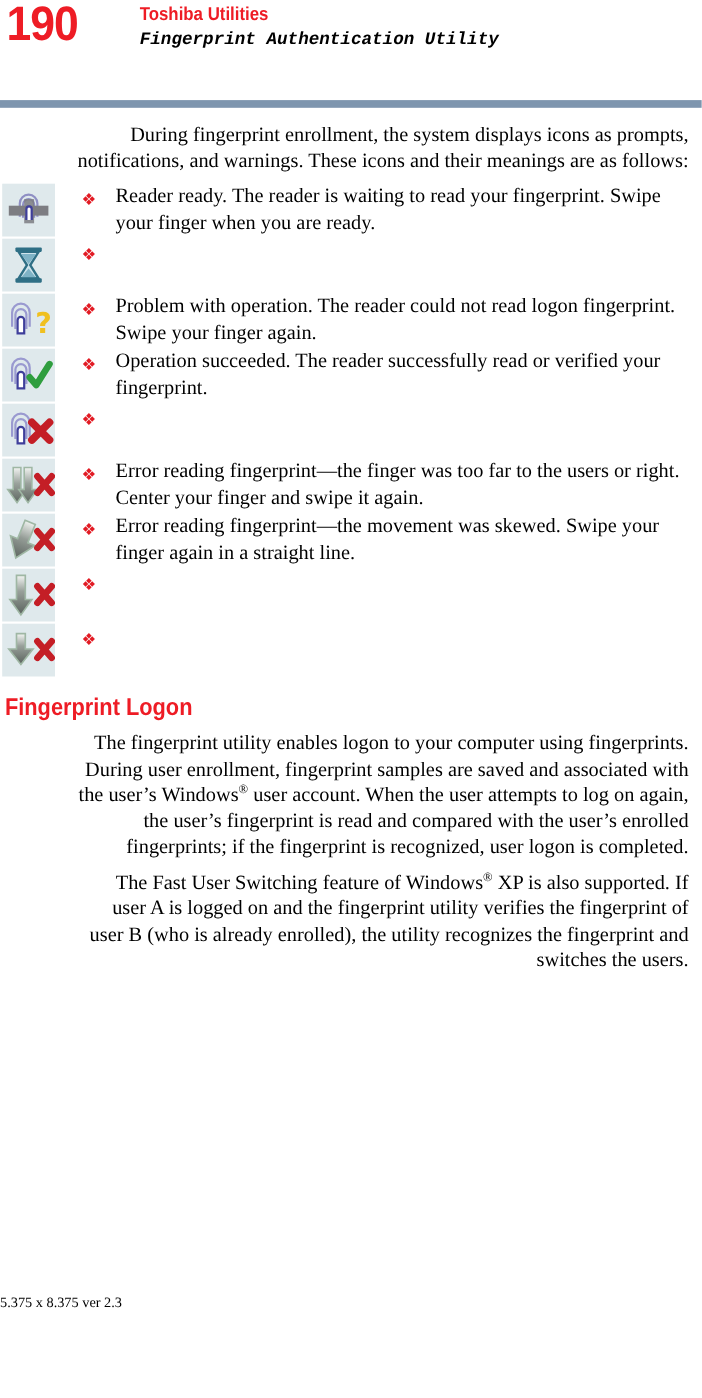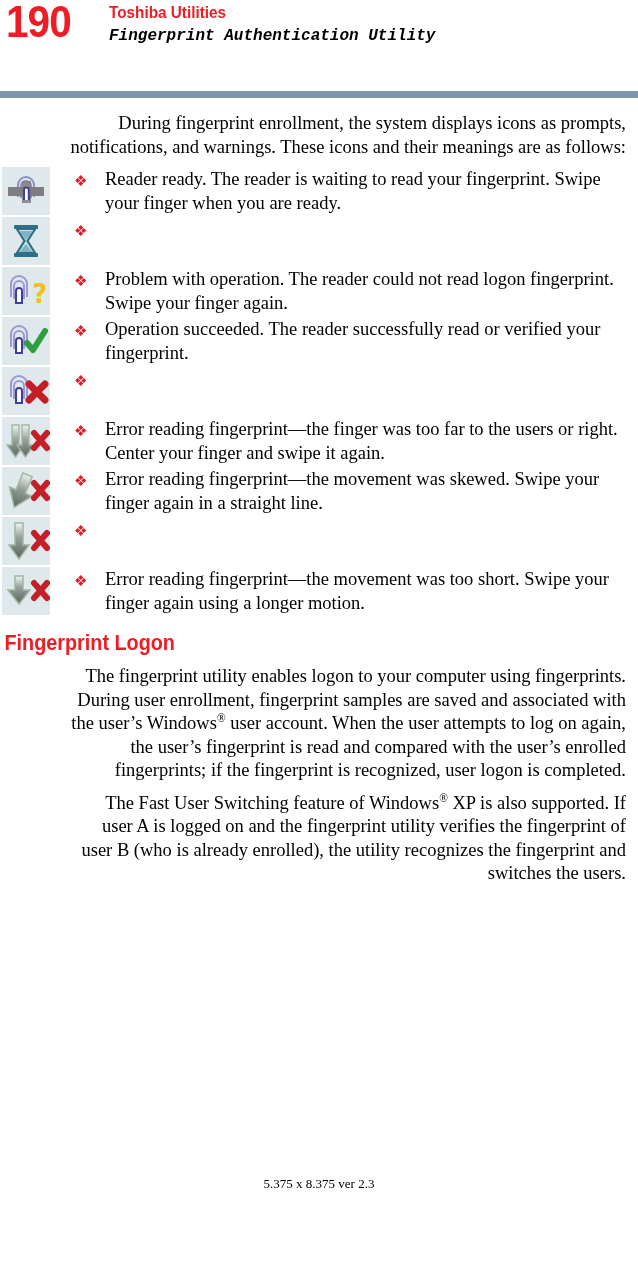--- a/index.html
+++ b/index.html
@@ -21,21 +21,21 @@
     position: absolute; left: 6px; top: -2px;
     font-family: "Liberation Sans Narrow", "Liberation Sans", sans-serif;
     font-weight: bold;
     font-size: 44px;
     line-height: 48px;
     letter-spacing: -1px;
     color: #ee1c25;
     transform: scaleX(0.92);
     transform-origin: left top;
   }
-  .header-titles { position: absolute; left: 109px; top: 2px; }
+  .header-titles { position: absolute; left: 127px; top: 2px; }
   .chapter-title {
     font-family: "Liberation Sans Narrow", "Liberation Sans", sans-serif;
     font-weight: bold;
     font-size: 17px;
     line-height: 21px;
     color: #ee1c25;
     transform: scaleX(0.90);
     transform-origin: left top;
     white-space: nowrap;
   }
@@ -115,21 +115,21 @@
     transform-origin: left center;
   }
 
   sup.reg { font-size: 0.62em; vertical-align: super; line-height: 0; }
 
   
   .footer {
     position: absolute;
     left: 0; top: 1176px;
     width: 638px;
-    text-align: center;
+    text-align: left;
     font-size: 13px;
     line-height: 16px;
     color: #000000;
   }
 </style>
 </head>
 <body>
 
 <div class="header">
   <div class="page-number">190</div>
@@ -282,21 +282,20 @@
             <stop offset="0" stop-color="#f4f6f4"></stop>
             <stop offset="0.4" stop-color="#98a09a"></stop>
             <stop offset="1" stop-color="#5a625d"></stop>
           </linearGradient>
         </defs>
         <path d="M13 9 h8 v14 h7 L17 37 L6 23 h7 Z" fill="url(#g4)" stroke="#9fb7a4" stroke-width="1.5"></path>
         <path d="M32 16 L45 31 M45 16 L32 31" stroke="#c41e26" stroke-width="6" stroke-linecap="round"></path>
       </svg>
     </span>
     <span class="bullet-diamond">❖</span>
-    <span class="bullet-text">Error reading fingerprint—the movement was too short. Swipe your finger again using a longer motion.</span>
   </div>
 
   <h2 class="section-head">Fingerprint Logon</h2>
 
   <p class="para"><span>The fingerprint utility enables logon to your computer using fingerprints. During user enrollment, fingerprint samples are saved and associated with the user’s Windows</span><sup class="reg">®</sup><span> user account. When the user attempts to log on again, the user’s fingerprint is read and compared with the user’s enrolled fingerprints; if the fingerprint is recognized, user logon is completed.</span></p>
 
   <p class="para"><span>The Fast User Switching feature of Windows</span><sup class="reg">®</sup><span> XP is also supported. If user A is logged on and the fingerprint utility verifies the fingerprint of user B (who is already enrolled), the utility recognizes the fingerprint and switches the users.</span></p>
 
 </div>
 

